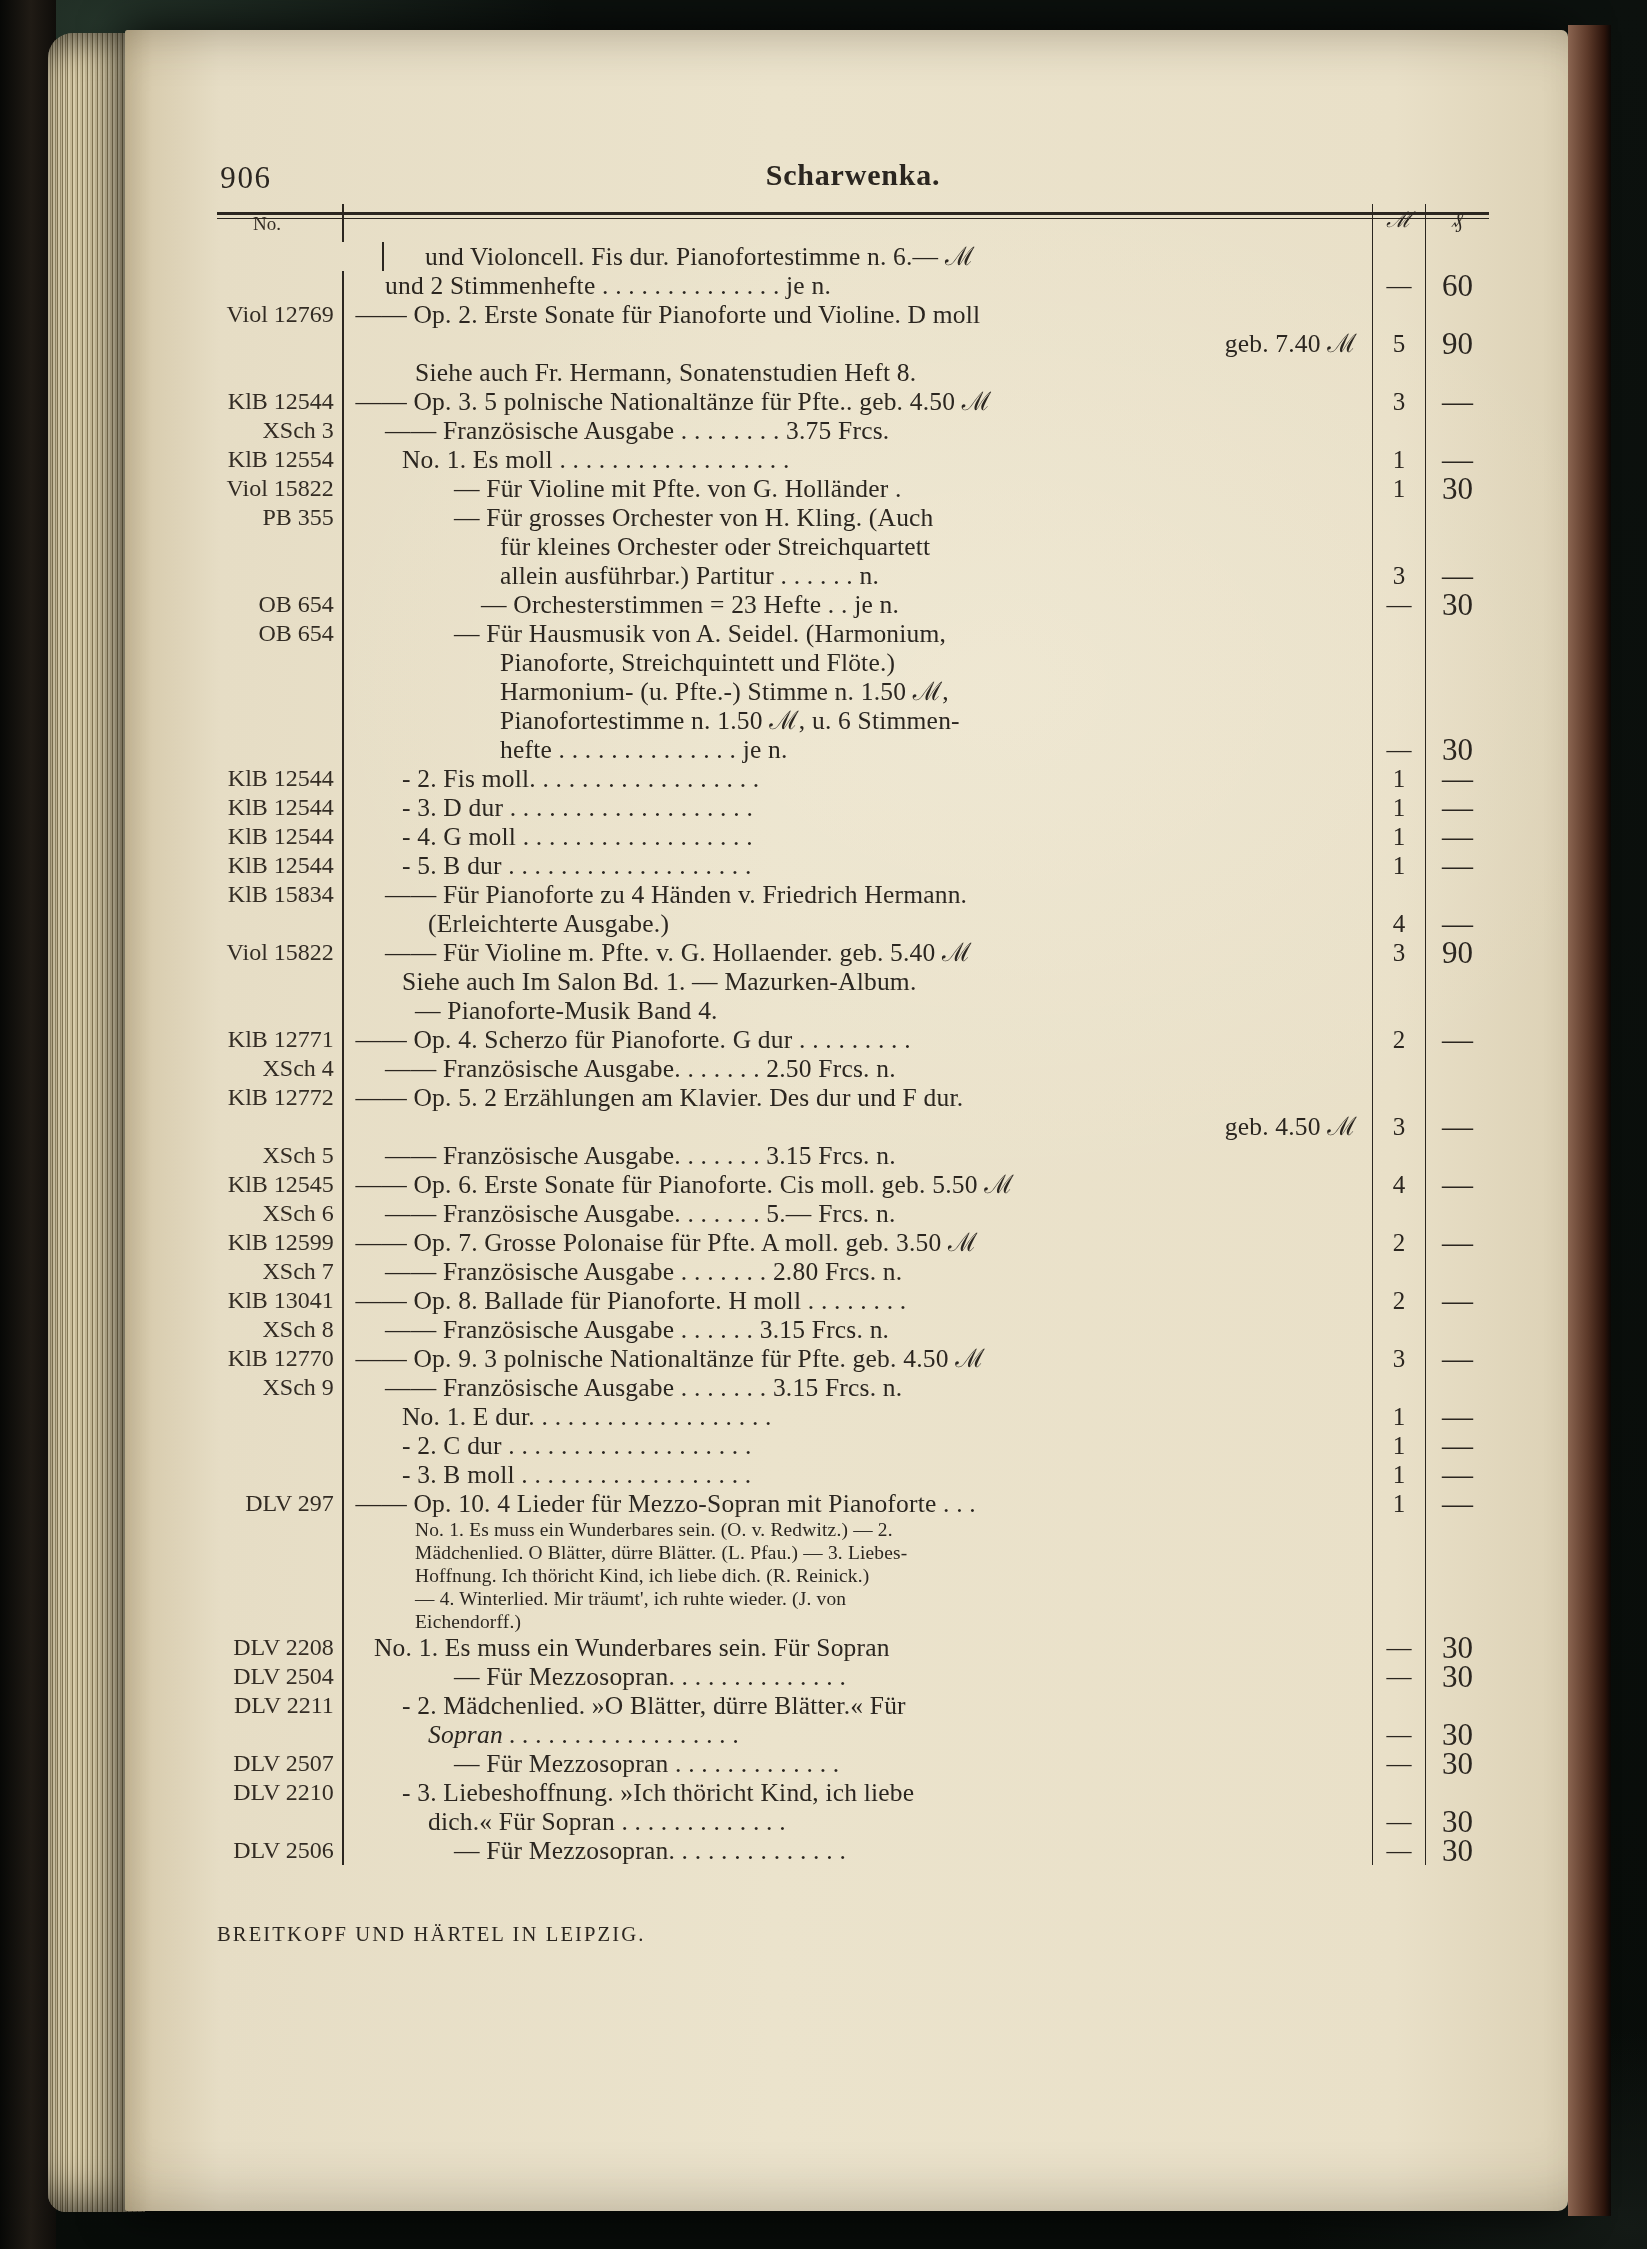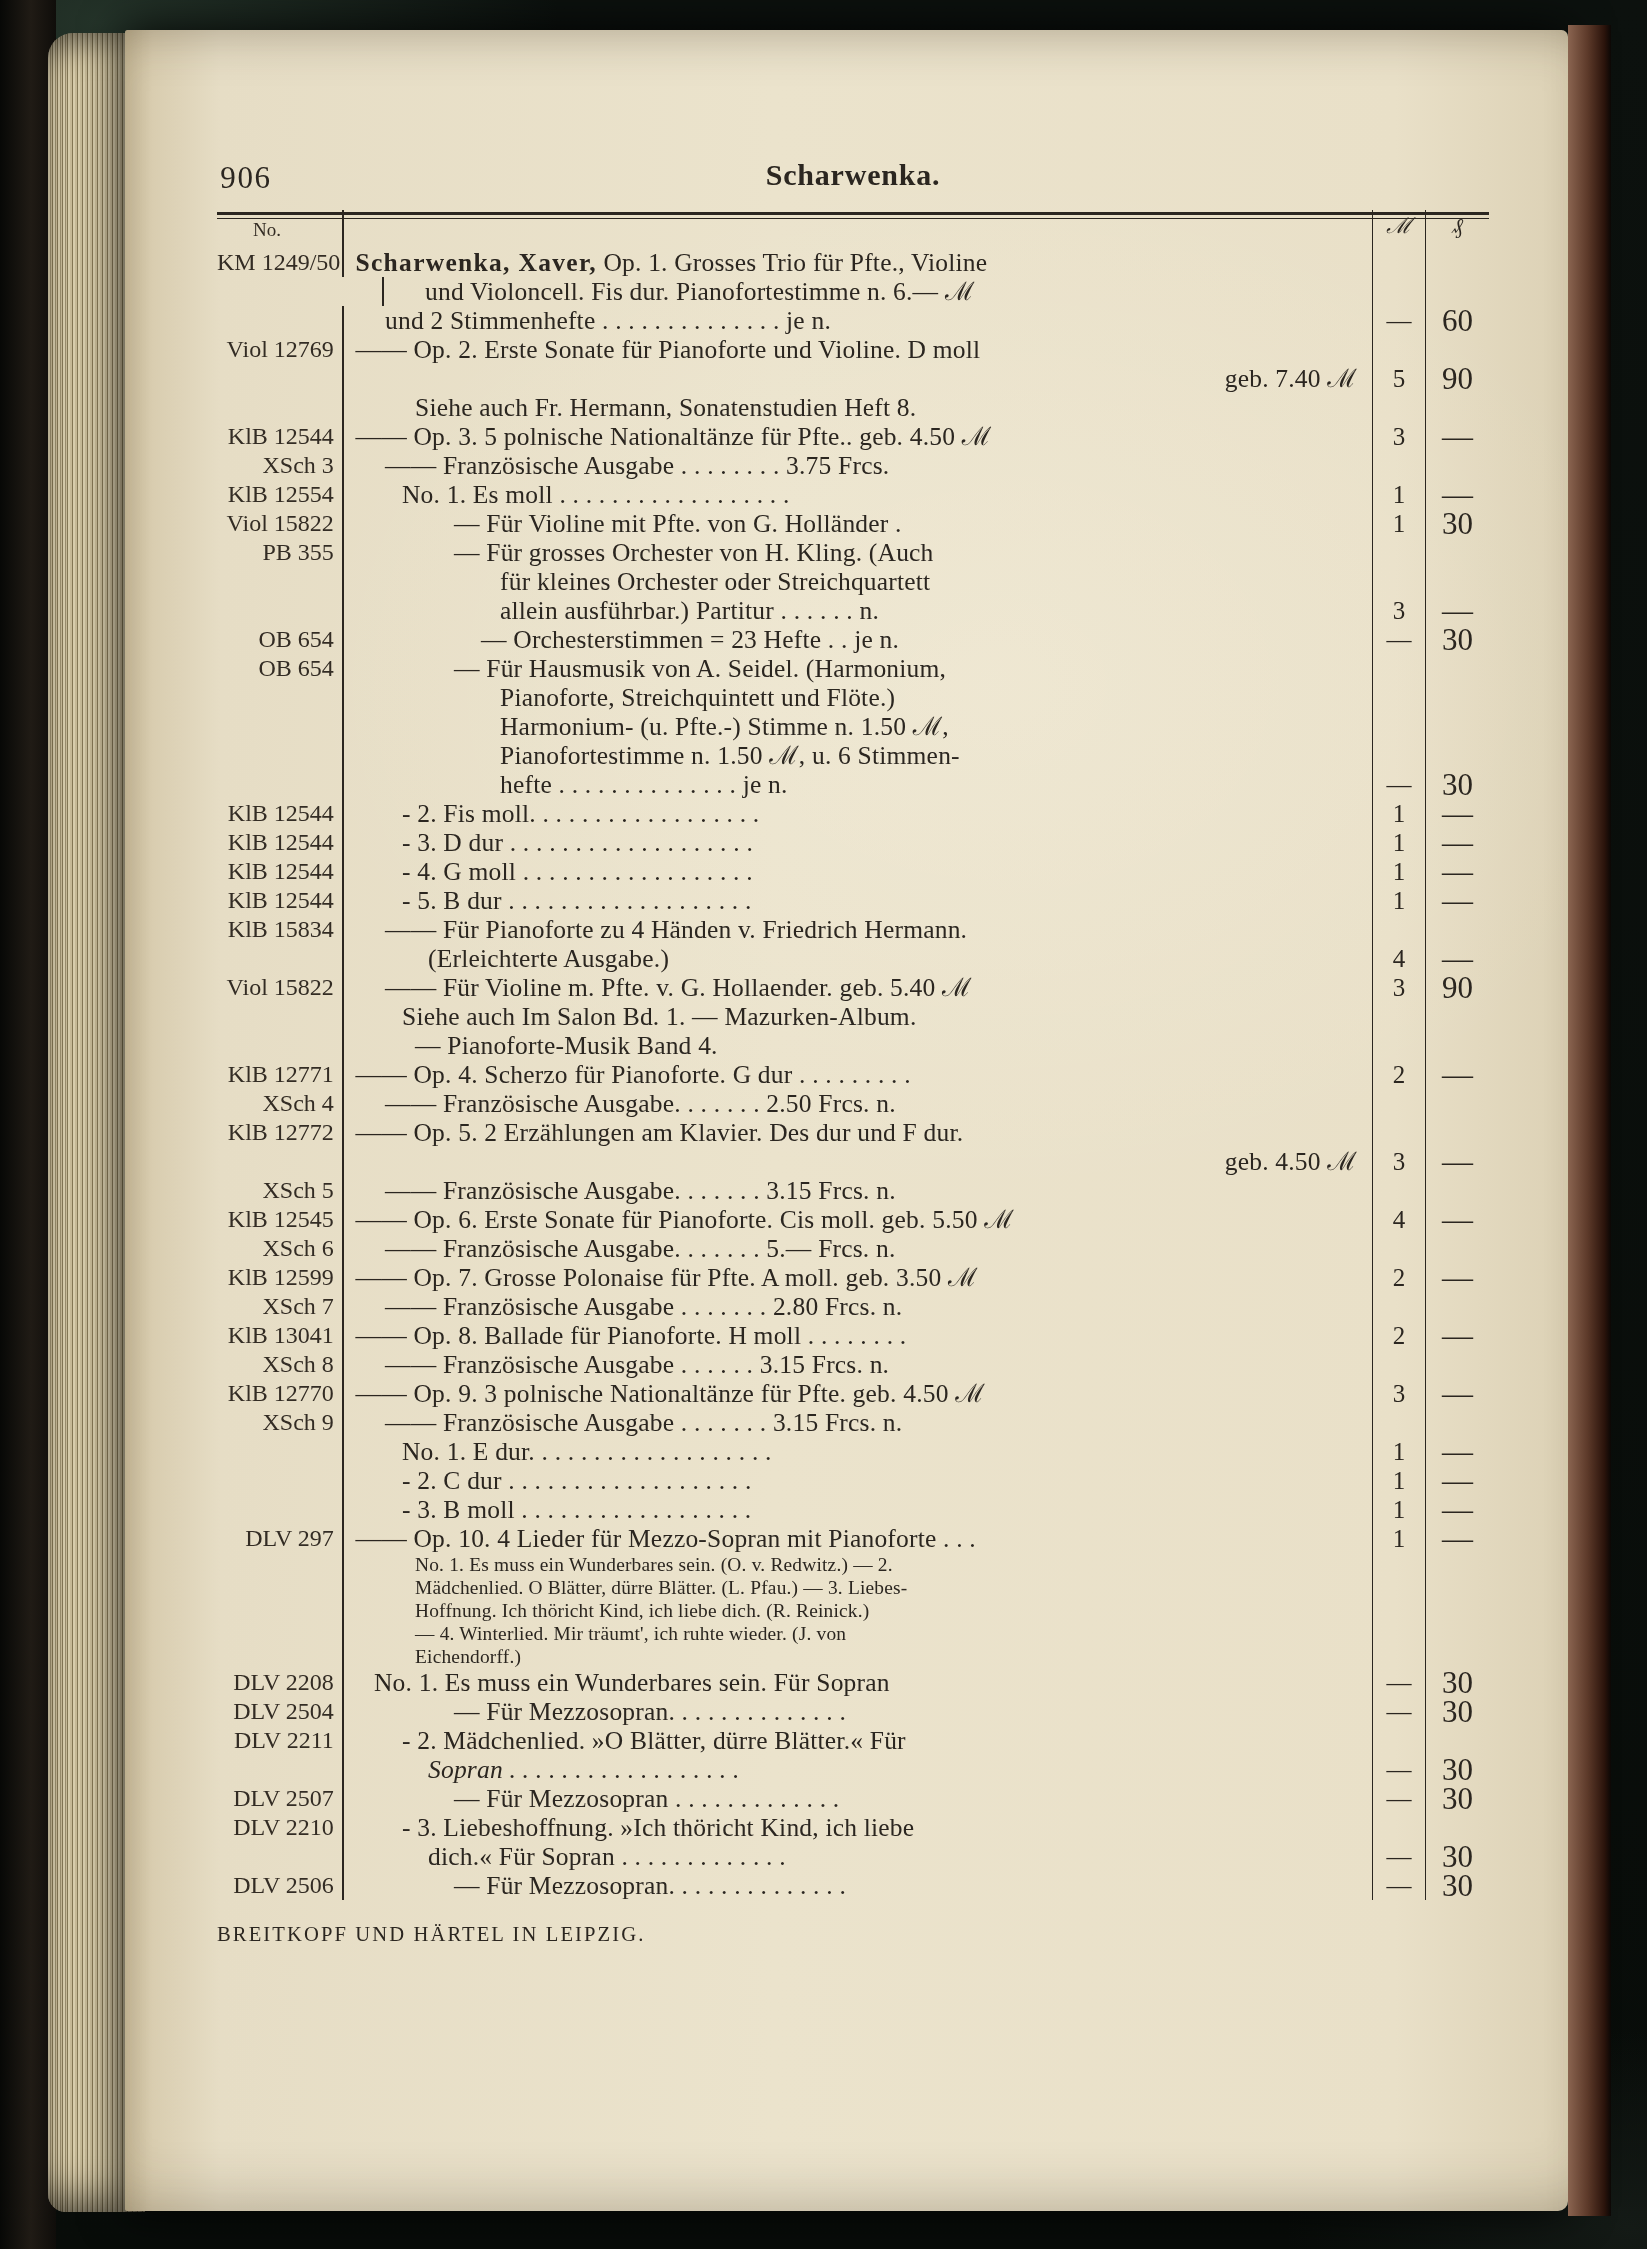--- a/index.html
+++ b/index.html
@@ -29,21 +29,21 @@
       inset 0 -45px 62px -41px rgba(60,45,25,.30);}
   .facing{position:absolute;left:1568px;top:25px;width:43px;height:2191px;
     background:linear-gradient(90deg,#8a6450,#5d3a2a 45%,#2a130b 85%,#0b0705);}
 
   .hdr{position:absolute;left:92px;top:128px;width:1272px;height:43px;}
   .pgnum{position:absolute;left:3.3px;top:1.6px;font-size:31px;letter-spacing:1.6px;}
   .runtitle{position:absolute;left:0;right:0;top:0;text-align:center;font-weight:bold;font-size:30px;letter-spacing:0.8px;}
   .rule{position:absolute;left:92px;top:182px;width:1272px;height:6.6px;
     border-top:3.3px solid #2b2620;border-bottom:1.6px solid #2b2620;box-sizing:border-box;}
 
-  .tbl{position:absolute;left:92px;top:180px;width:1272px;}
+  .tbl{position:absolute;left:92px;top:174px;width:1272px;}
   .row{display:flex;align-items:stretch;}
   .no{flex:0 0 125px;width:125px;text-align:right;padding:0 8.2px 0 0;box-sizing:border-box;
       font-size:24px;line-height:29px;white-space:nowrap;overflow:hidden;color:#332c24;}
   .txt{flex:1 1 auto;min-width:0;border-left:2.5px solid #2b2620;border-right:1.6px solid #2b2620;
       padding:0 8.2px 0 11.5px;box-sizing:border-box;font-size:25.5px;line-height:29px;
       white-space:nowrap;overflow:hidden;letter-spacing:0.2px;}
   .mk{flex:0 0 53px;width:53px;text-align:center;border-right:1.6px solid #2b2620;
       font-size:25px;line-height:29px;box-sizing:border-box;}
   .pf{flex:0 0 63px;width:63px;text-align:center;font-size:31px;line-height:29px;box-sizing:border-box;}
   .txt.small{font-size:19.4px;line-height:23px;padding-right:91px;}
@@ -71,26 +71,20 @@
 
     <div class="tbl">
       <div class="row head">
         <span class="no hno">No.</span>
         <span class="txt"></span>
         <span class="mk hmk">ℳ</span>
         <span class="pf hpf">₰</span>
       </div>
       <div id="tbody">
           <div class="row">
-            <span class="no">KM 1249/50</span>
-            <span class="txt" style="padding-left: 11.5px;"><b>Scharwenka, Xaver,</b> Op. 1. Grosses Trio für Pfte., Violine</span>
-            <span class="mk"></span>
-            <span class="pf"></span>
-          </div>
-          <div class="row">
             <span class="no"></span>
             <span class="txt" style="padding-left: 41px; margin-left: 40px;">und Violoncell. Fis dur. Pianofortestimme n. 6.— ℳ</span>
             <span class="mk"></span>
             <span class="pf"></span>
           </div>
           <div class="row">
             <span class="no"></span>
             <span class="txt" style="padding-left: 41px;">und 2 Stimmenhefte . . . . . . . . . . . . . . je n.</span>
             <span class="mk">—</span>
             <span class="pf">60</span>

